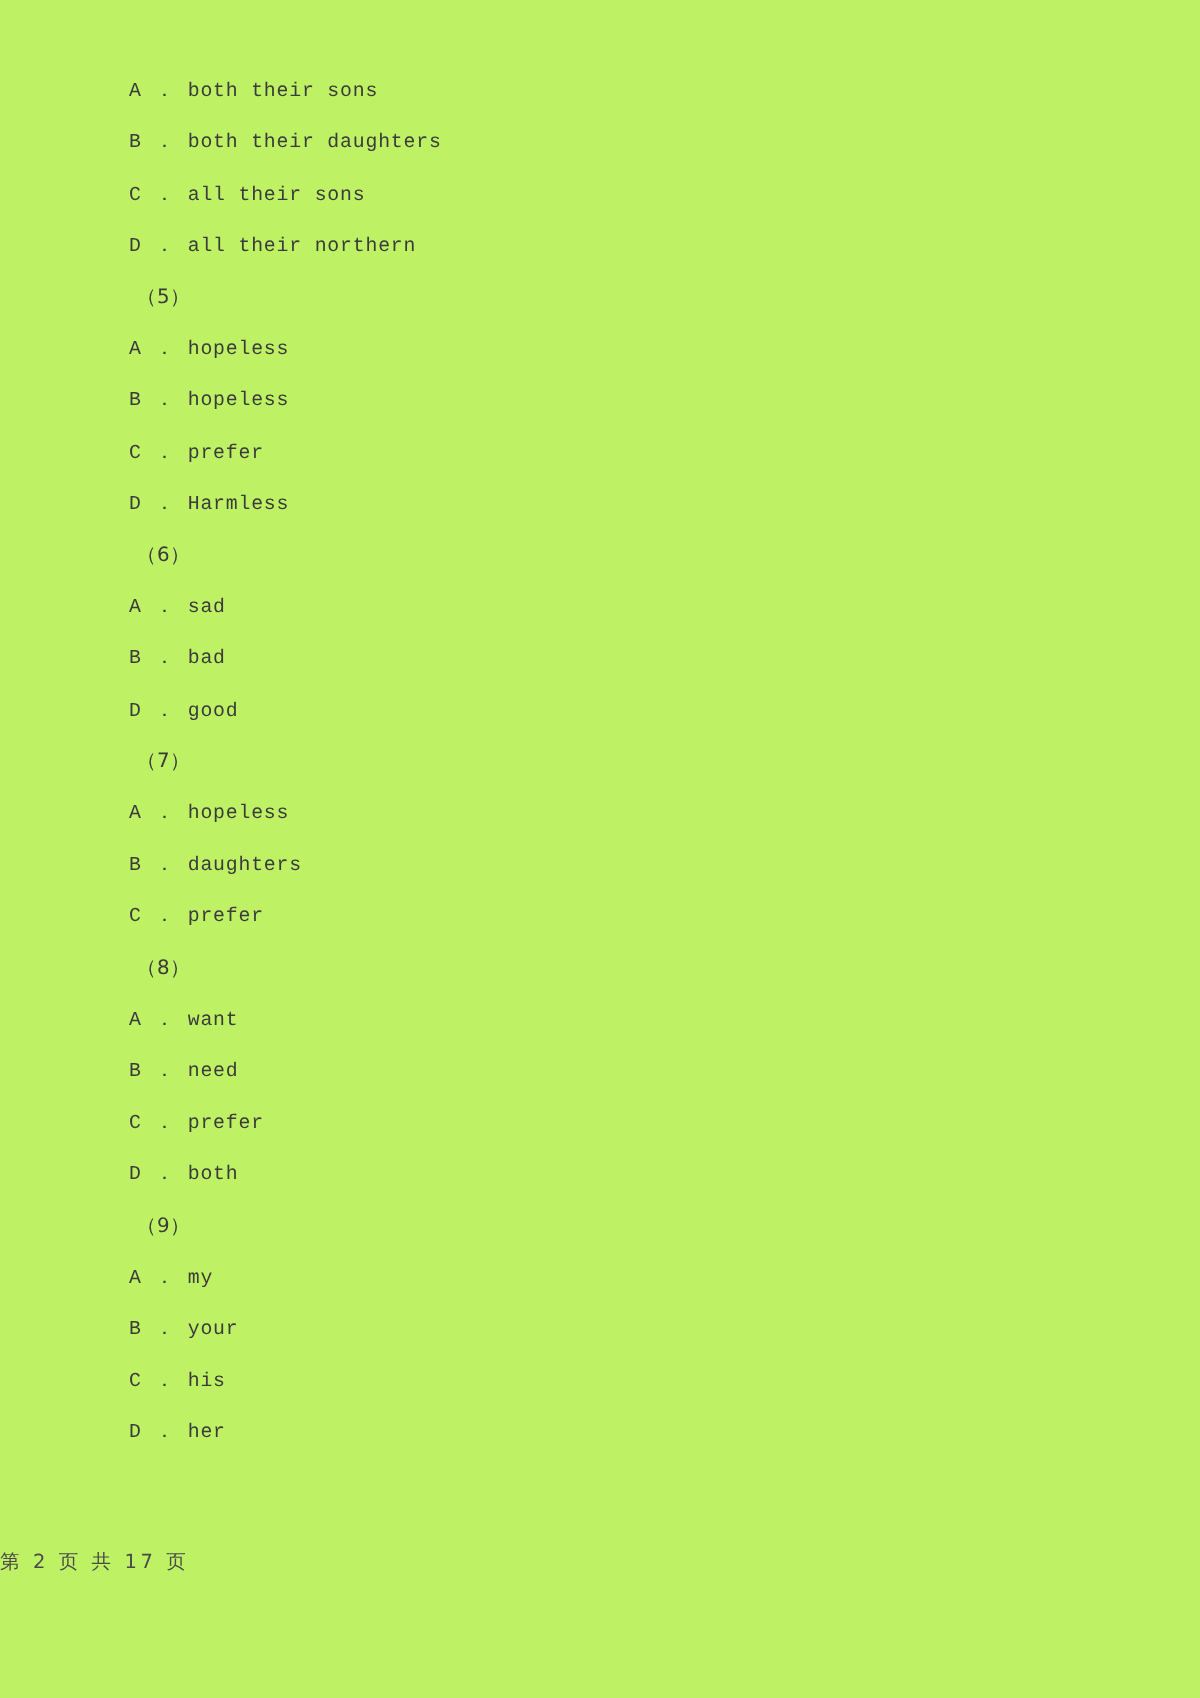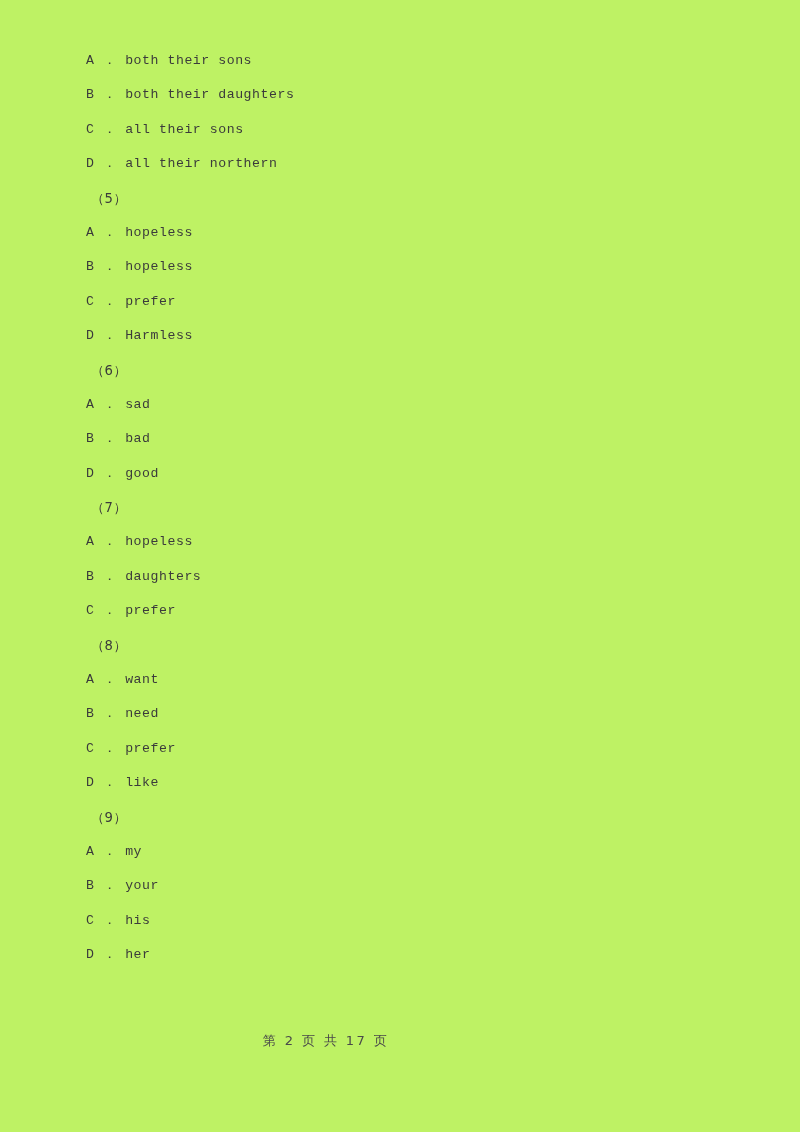--- a/index.html
+++ b/index.html
@@ -56,21 +56,20 @@
     color: #3b3b3b;
     padding-left: 5px;
     font-family: "DejaVu Sans", "Liberation Sans", sans-serif;
   }
 
   .footer {
     position: absolute;
     left: 0;
     top: 1032px;
     width: 652px;
-    text-align: center;
     font-size: 13px;
     letter-spacing: 2.4px;
     color: #4a4a4a;
     font-family: "DejaVu Sans", "Liberation Sans", sans-serif;
     white-space: pre;
   }
 </style>
 </head>
 <body>
 
@@ -105,21 +104,21 @@
       <div class="opt-line">A ． hopeless</div>
       <div class="opt-line">B ． daughters</div>
       <div class="opt-line">C ． prefer</div>
     </div>
 
     <div class="q-group">
       <div class="q-num">（8）</div>
       <div class="opt-line">A ． want</div>
       <div class="opt-line">B ． need</div>
       <div class="opt-line">C ． prefer</div>
-      <div class="opt-line">D ． like</div>
+      <div class="opt-line">D ． both</div>
     </div>
 
     <div class="q-group">
       <div class="q-num">（9）</div>
       <div class="opt-line">A ． my</div>
       <div class="opt-line">B ． your</div>
       <div class="opt-line">C ． his</div>
       <div class="opt-line">D ． her</div>
     </div>
 

